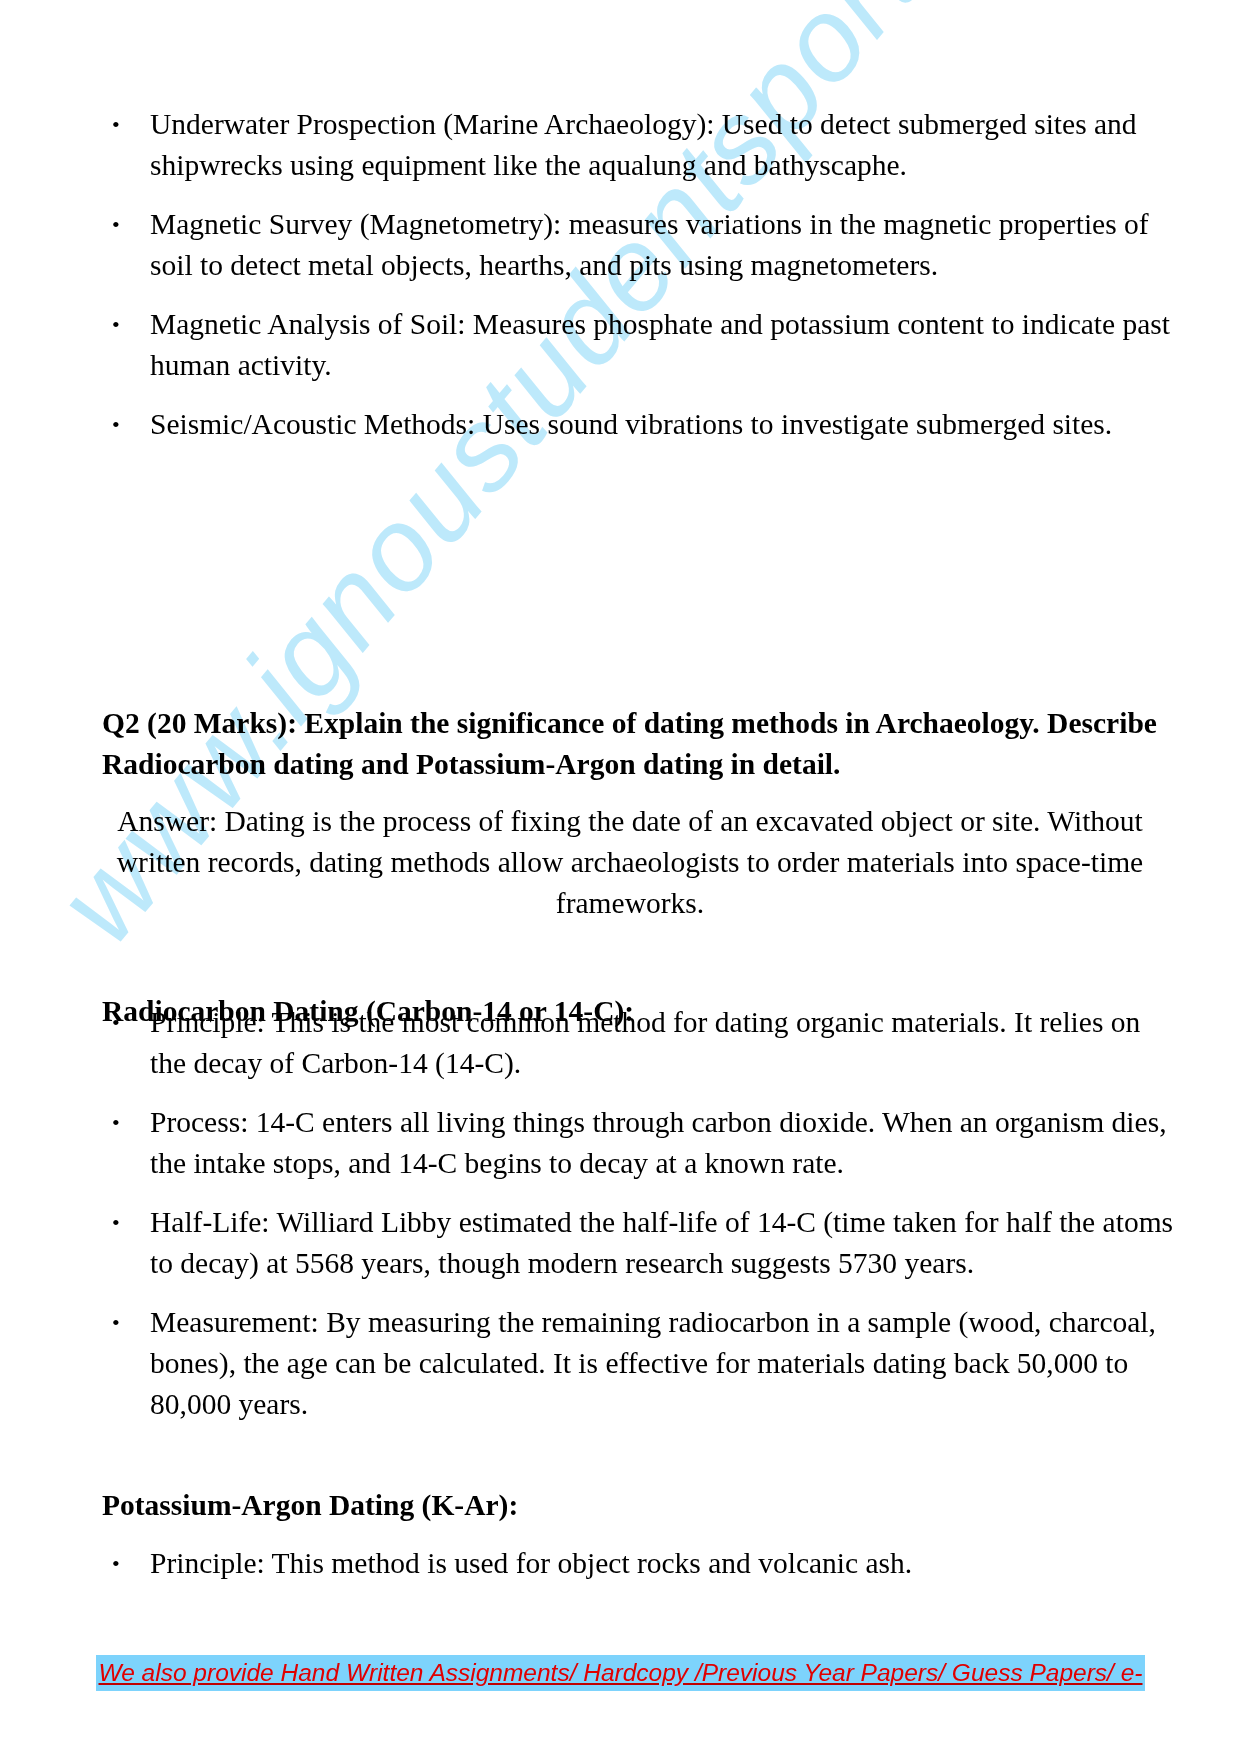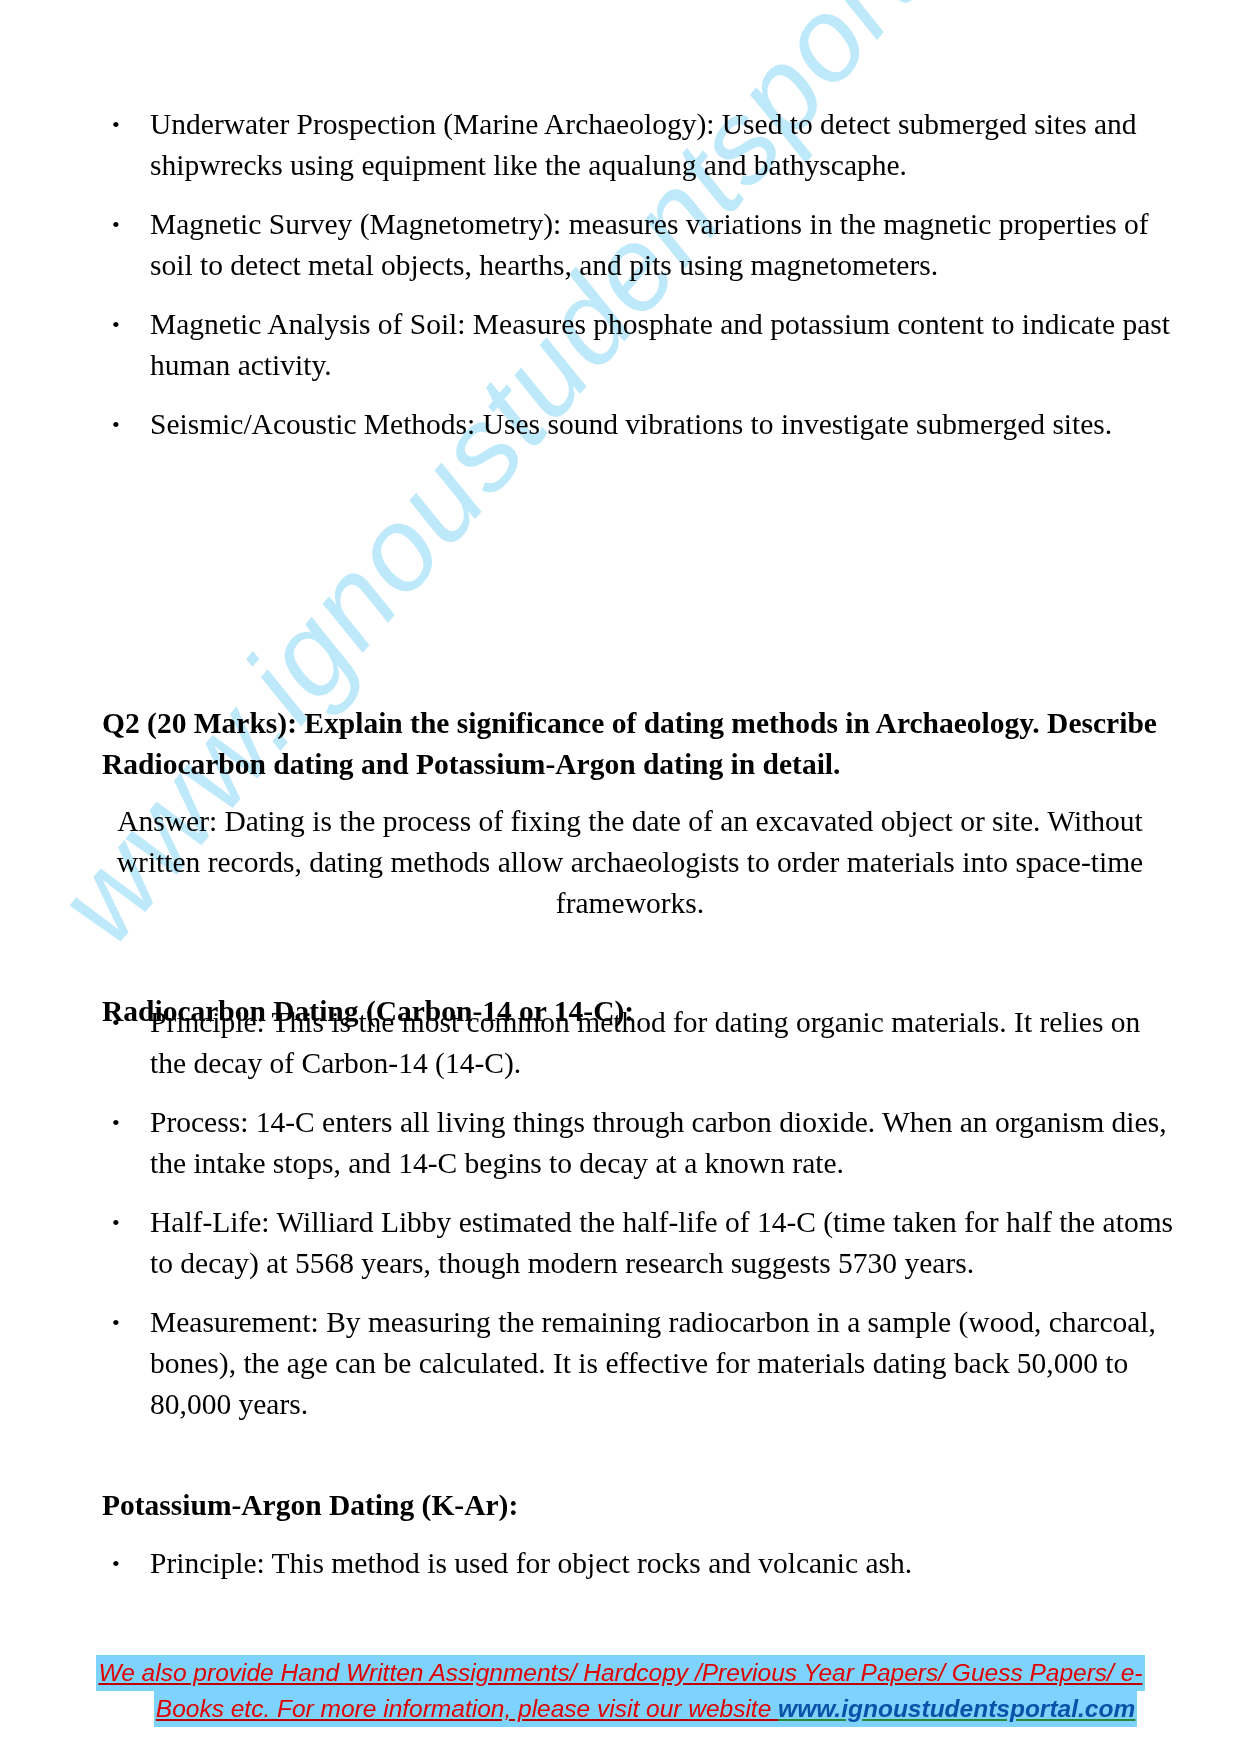--- a/index.html
+++ b/index.html
@@ -94,17 +94,16 @@
       <ul class="bullets">
         <li>
           <span class="dot">•</span>
           <b>Principle:</b><span> This method is used for object rocks and volcanic ash.</span>
         </li>
       </ul>
     </div>
 
     <div class="footer">
       <span class="line l1">We also provide Hand Written Assignments/ Hardcopy /Previous Year Papers/ Guess Papers/ e-</span><br>
-      <span class="line l2"><span>Books etc. For more information, please visit our website </span><span class="site">www.ignoustudentsportal.com</span></span>
     </div>
 
   </div>
 </div>
 
 </body></html>

